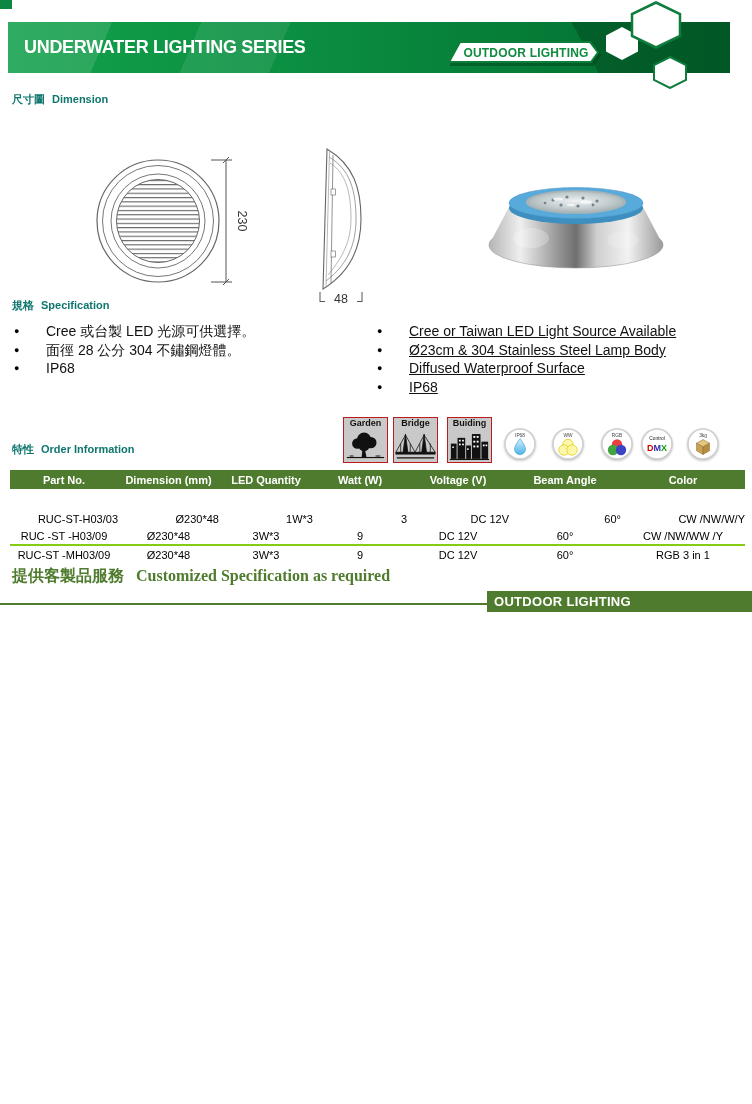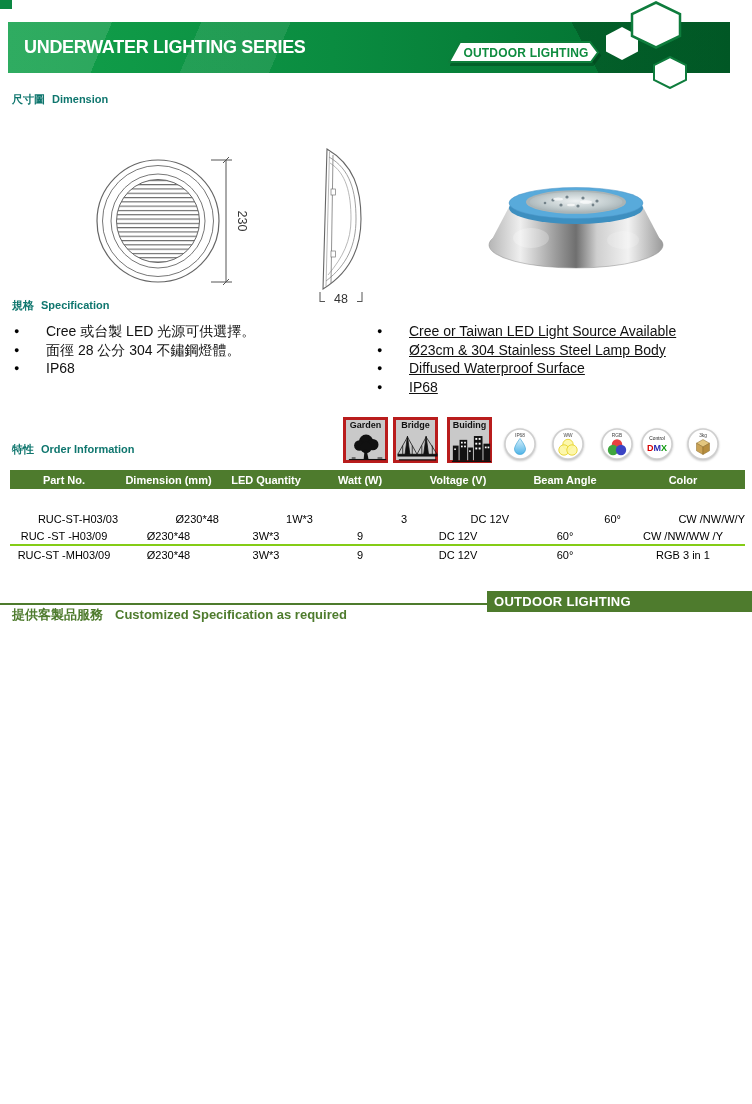--- a/index.html
+++ b/index.html
@@ -35,35 +35,35 @@
   .photo{position:absolute;left:483px;top:166px;width:186px;height:112px;}
   .dim-text{fill:#333;font-size:12.5px;font-family:"Liberation Sans",sans-serif;text-anchor:middle;}
   
   .spec-list{position:absolute;margin:0;padding:0;list-style:none;font-size:14px;color:#111;}
   .spec-left{left:12px;top:322px;width:340px;}
   .spec-right{left:375px;top:322px;width:370px;text-decoration:underline;}
   .spec-list li{position:relative;line-height:18.7px;padding-left:34px;white-space:nowrap;}
   .spec-list li::before{content:"●";position:absolute;left:2px;top:0;font-size:9px;color:#000;}
   
   .icon-square{position:absolute;top:417px;width:45px;height:46px;background:#c9c9c9;
-      border:3px solid #b91c1c;box-sizing:border-box;text-align:center;}
+      border:1px solid #b91c1c;box-sizing:border-box;text-align:center;}
   .sq-label{display:block;font-size:9px;font-weight:bold;color:#111;line-height:11px;}
   .badge{position:absolute;top:428px;width:32px;height:32px;
       filter:drop-shadow(0 1px 1px rgba(0,0,0,0.25));}
   .badge-label{fill:#444;font-size:4.8px;text-anchor:middle;font-family:"Liberation Sans",sans-serif;}
   .dmx-text{font-size:9px;font-weight:bold;text-anchor:middle;font-family:"Liberation Sans",sans-serif;}
   
   .order-table{position:absolute;left:10px;top:470px;width:735px;border-collapse:collapse;
       table-layout:fixed;font-size:11px;}
   .order-table th{background:#4e7b2d;color:#fff;font-weight:bold;height:19px;padding:0;font-size:11px;}
   .order-table td{text-align:center;height:17px;padding:0;color:#000;white-space:nowrap;}
   .order-table tbody tr:first-child td{padding-top:21px;text-align:right;}
   .order-table tr.sep td{border-bottom:2px solid #84cc16;}
   
-  .footer-note{position:absolute;left:12px;top:606px;font-size:13px;font-weight:bold;color:#4e7b2d;white-space:nowrap;}
+  .footer-note{position:absolute;left:12px;top:566px;font-size:16px;font-weight:bold;color:#4e7b2d;white-space:nowrap;font-family:Liberation Serif, serif;}
   .footer-note .en{margin-left:12px;}
   .footer-line{position:absolute;left:0;top:603px;width:487px;height:2px;background:#4e7b2d;}
   .footer-bar{position:absolute;left:487px;top:591px;width:265px;height:21px;background:#4e7b2d;
       color:#fff;font-size:13px;font-weight:bold;line-height:21px;padding-left:7px;box-sizing:border-box;
       letter-spacing:0.3px;}
 </style>
 </head>
 <body>
 
 <div class="page">

